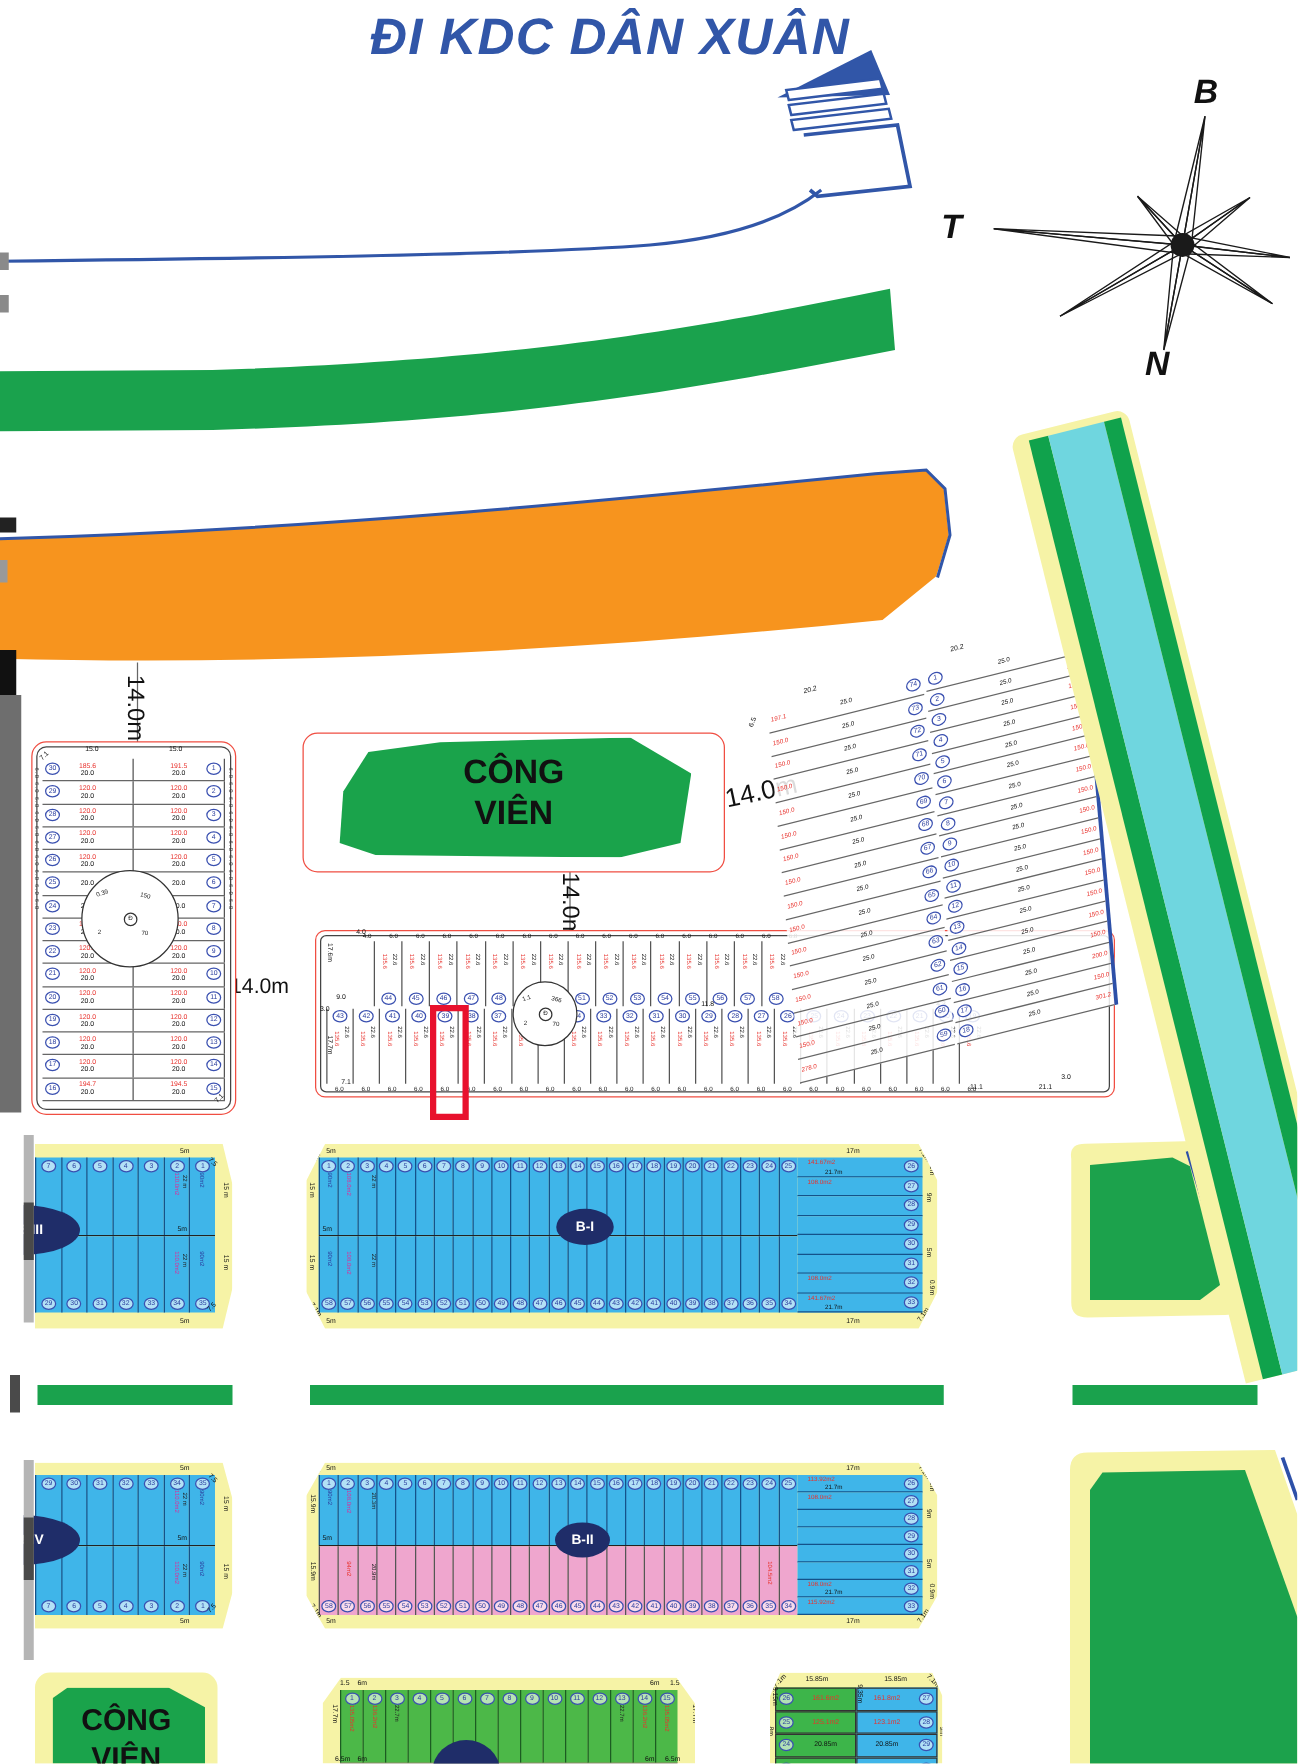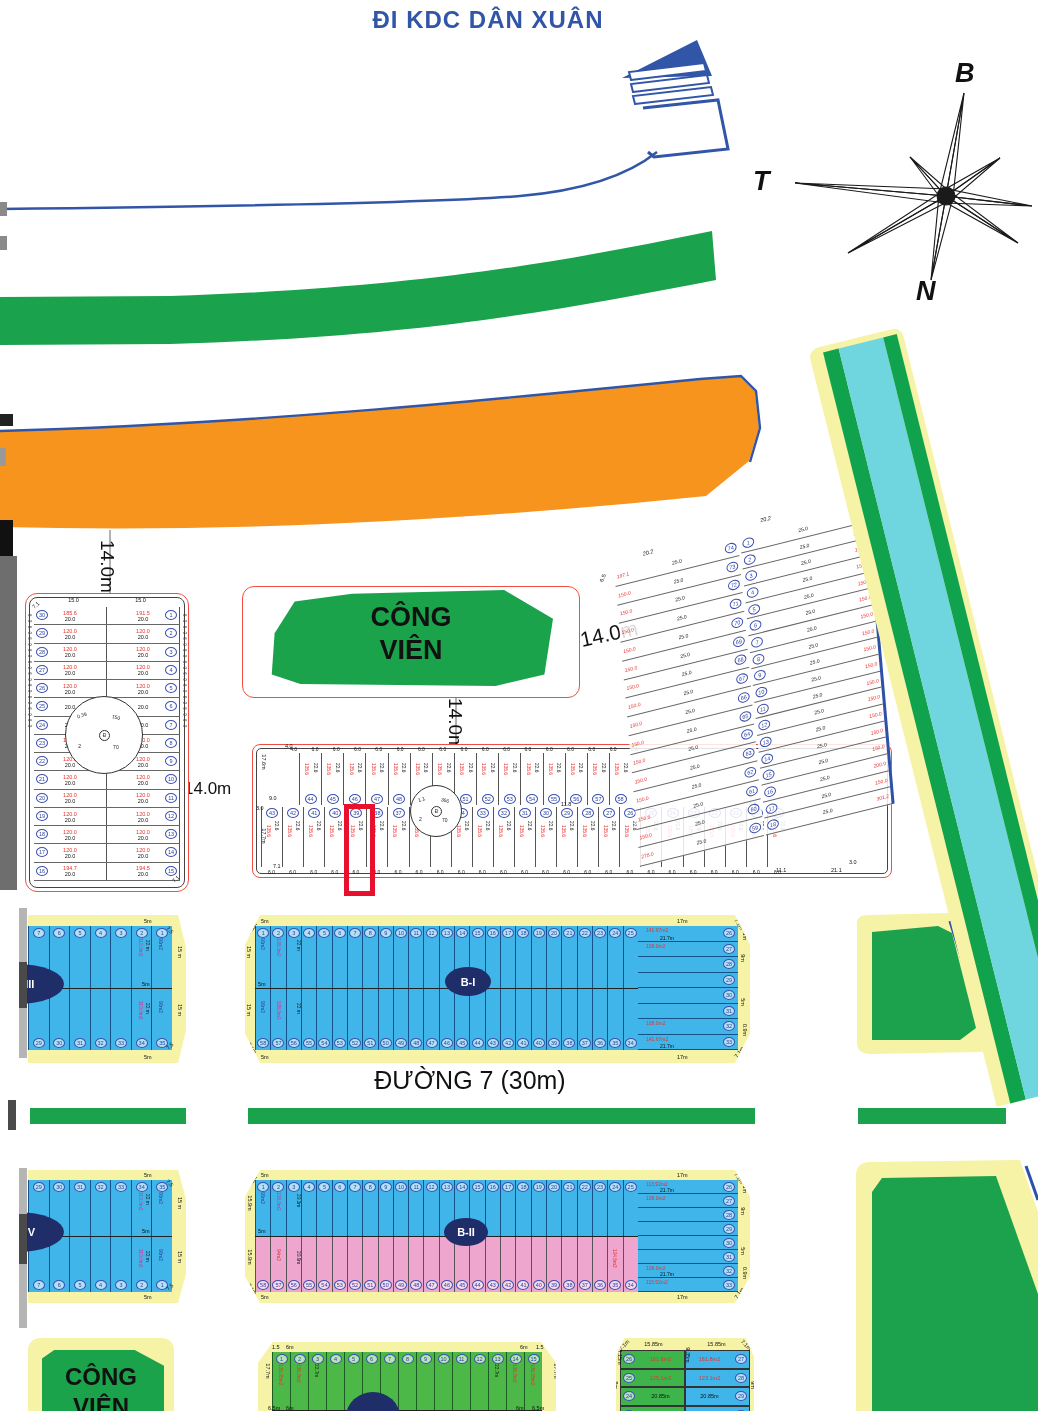--- a/index.html
+++ b/index.html
@@ -1,21 +1,21 @@
 <!DOCTYPE html>
 <html><head>
 <meta charset="utf-8">
 <style>
   html,body{margin:0;padding:0;background:#fff;}
   #canvas{position:relative;width:1038px;height:1411px;overflow:hidden;background:#fff;
           font-family:"Liberation Sans","DejaVu Sans",sans-serif;}
   svg{position:absolute;left:0;top:0;}
   .abs{position:absolute;}
   .title{position:absolute;left:258px;top:6px;width:460px;text-align:center;
-         font-size:24px;font-weight:bold;letter-spacing:1px;color:#3156a8;}
+         font-size:41px;font-weight:bold;letter-spacing:1px;color:#3156a8;font-style:italic;}
   .highrise-text{position:absolute;left:75px;top:440px;width:400px;text-align:center;
          font-size:30px;font-weight:600;color:#111;line-height:37px;}
   .park-text{position:absolute;font-size:27px;font-weight:600;color:#111;text-align:center;line-height:33px;}
   .road-label{position:absolute;font-size:25px;color:#111;}
   .dim14{position:absolute;font-size:19px;color:#111;white-space:nowrap;}
   .vert{writing-mode:vertical-rl;}
   
   .redblock{position:absolute;border:1.6px solid #f04e42;border-radius:12px;background:#fff;}
   .inner-border{position:absolute;inset:3px;border:0.8px solid #444;border-radius:8px;pointer-events:none;}
   .yblock{position:absolute;background:#F6F3A6;}
@@ -1093,21 +1093,20 @@
       <span class="dim" style="left: 494px; top: 84px; transform: rotate(90deg);">5m</span>
       <span class="dim" style="left: 494px; top: 112px; transform: rotate(90deg);">0.9m</span>
       <span class="dim" style="left: 16px; top: 139px;">5m</span>
       <span class="dim" style="left: 432px; top: 139px;">17m</span>
       <span class="dim" style="left: 1px; top: 130px; transform: rotate(55deg);">7.1m</span>
       <span class="dim" style="left: 488px; top: 134px; transform: rotate(-55deg);">7.1m</span>
     </div>
   <div class="navy-ellipse" id="b3-ellipse" style="left:-30px;top:964px;width:80px;height:40px;font-size:11px;padding-left:14px;">B-III</div>
   <div class="navy-ellipse" id="b1-ellipse" style="left:445px;top:967px;width:46px;height:29px;font-size:11px;">B-I</div>
 
-  <div class="road-label" style="left:330px;top:1066px;width:280px;text-align:center;">ĐƯỜNG 7 (30m)</div>
   <div class="strip-green" style="left:30px;top:1108px;width:156px;"></div>
   <div class="strip-green" style="left:248px;top:1108px;width:507px;"></div>
   <div class="strip-green" style="left:858px;top:1108px;width:148px;"></div>
 
   <div id="b4" class="yblock octR" style="left:28px;top:1170px;width:158px;height:133px;">
       <div class="larea" style="left: 0px; top: 10px; width: 144px; height: 112px;">
         <div class="yrow top cyan">
           <div class="lot">
             <span class="lnum">29</span>
           </div>

